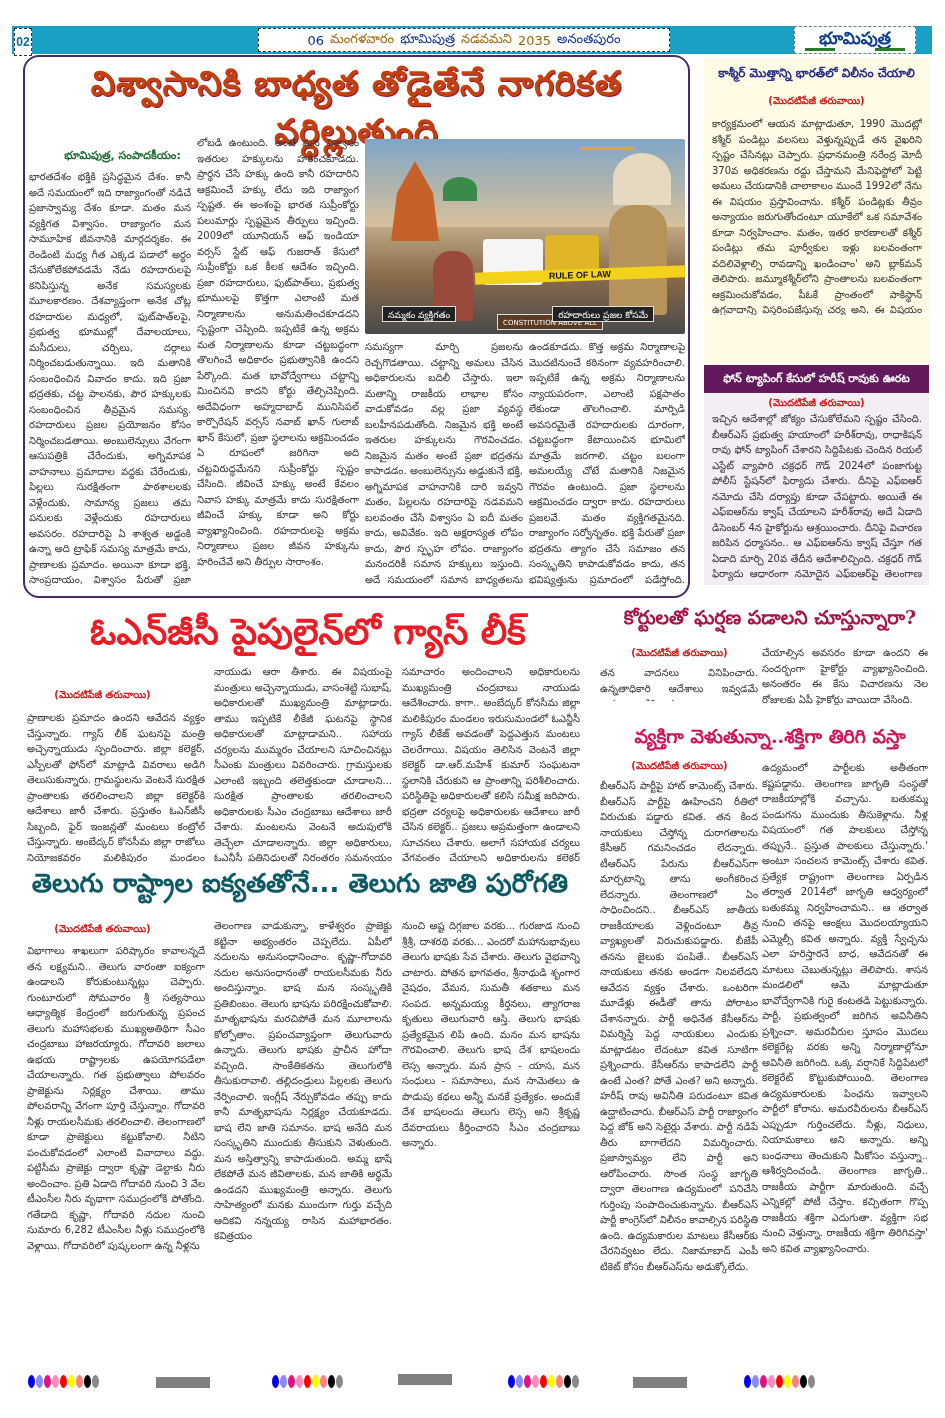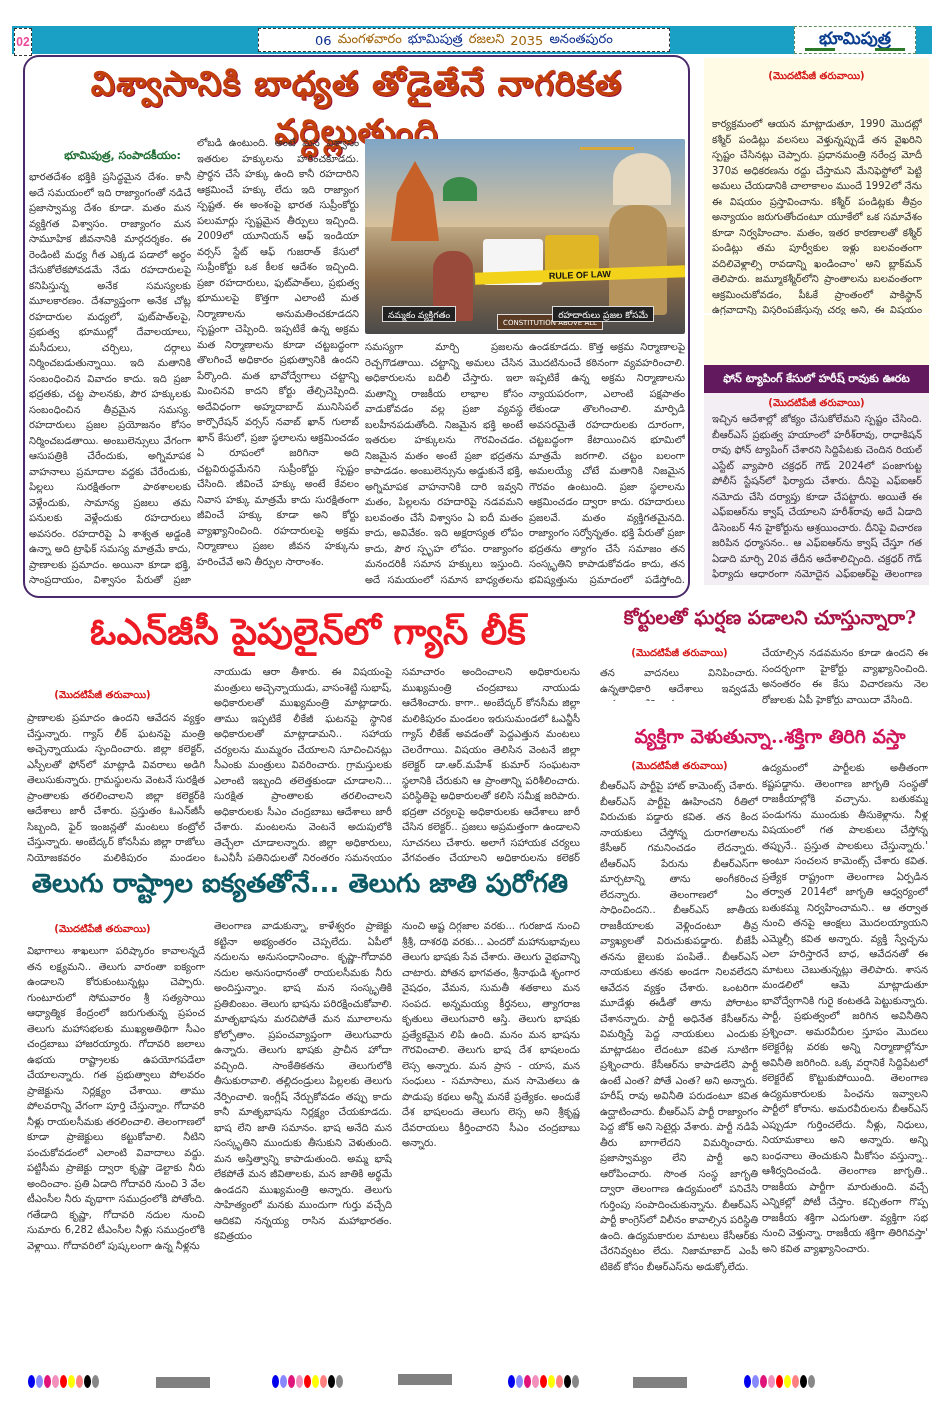--- a/index.html
+++ b/index.html
@@ -1,21 +1,21 @@
 <!DOCTYPE html>
 <html><head>
 <meta charset="utf-8">
 <style>
   * { box-sizing: border-box; margin: 0; padding: 0; }
   html, body { width: 945px; height: 1418px; background: #ffffff; overflow: hidden; }
   body { font-family: "DejaVu Sans", sans-serif; color: #222; position: relative; }
 
   
   .topbar { position: absolute; top: 26px; left: 12px; width: 920px; height: 28px; background: #1aa0c4; }
-  .pageno { position: absolute; top: 28px; left: 14px; width: 18px; height: 28px; background: #fff; border: 1px dashed #333; color: #ec4899; font: bold 12px "Liberation Sans", sans-serif; display: flex; align-items: center; justify-content: center; }
+  .pageno { position: absolute; top: 28px; left: 14px; width: 18px; height: 28px; background: #fff; border: 1px dashed #333; color: #0369a1; font: bold 12px "Liberation Sans", sans-serif; display: flex; align-items: center; justify-content: center; }
   .dateline { position: absolute; top: 28px; left: 258px; width: 412px; height: 24px; background: #fff; border: 1px dashed #333; display: flex; align-items: center; justify-content: center; gap: 6px; font: 13px "DejaVu Sans", sans-serif; }
   .dateline .blue { color: #0b2f8f; }
   .dateline .red { color: #a16207; }
   .logo { position: absolute; top: 26px; left: 794px; width: 122px; height: 28px; background: #fff; border: 1px dashed #5a8b5a; display: flex; flex-direction: column; align-items: center; justify-content: center; }
   .logo .txt { color: #0a3d8f; font: bold 17px "DejaVu Sans", sans-serif; letter-spacing: 0px; line-height: 18px; }
   .logo .sub { width: 100px; height: 3px; background: linear-gradient(90deg,#2a7a2a 0 30%,transparent 30% 70%,#2a7a2a 70%); margin-top: 1px; }
 
   
   .lead { position: absolute; top: 55px; left: 23px; width: 667px; height: 543px; border: 2px solid #4a2a6a; border-radius: 16px; }
   .lead-title { position: absolute; top: 6px; left: 0; width: 100%; text-align: center; color: #c2410c; font: bold 34px "DejaVu Serif", serif; letter-spacing: 1px; text-shadow: 1px 1px 0 #9b0f3c; }
@@ -64,21 +64,21 @@
 </style>
 </head>
 <body>
 
 <div class="topbar"></div>
 <div class="pageno">02</div>
 <div class="dateline">
   <span class="blue">06</span>
   <span class="red">మంగళవారం</span>
   <span class="blue">భూమిపుత్ర</span>
-  <span class="red">రజలని</span>
+  <span class="red">నడవమని</span>
   <span class="red">2035</span>
   <span class="blue">అనంతపురం</span>
 </div>
 <div class="logo">
   <span class="txt">భూమిపుత్ర</span>
   <span class="sub"></span>
 </div>
 
 <div class="lead">
   <div class="lead-title">విశ్వాసానికి బాధ్యత తోడైతేనే నాగరికత వర్ధిల్లుతుంది</div>
@@ -98,40 +98,41 @@
     <div class="tape">RULE OF LAW</div>
     <div class="cap c1">నమ్మకం వ్యక్తిగతం</div>
     <div class="cap c2">CONSTITUTION ABOVE ALL</div>
     <div class="cap c3">రహదారులు ప్రజల కోసమే</div>
   </div>
   <div class="col" style="top:282px;left:340px;width:158px;height:250px;">సమస్యగా మార్చి ప్రజలను రెచ్చగొడతాయి. చట్టాన్ని అమలు చేసిన అధికారులను బదిలీ చేస్తారు. ఇలా మతాన్ని రాజకీయ లాభాల కోసం వాడుకోవడం వల్ల ప్రజా వ్యవస్థ బలహీనపడుతోంది. నిజమైన భక్తి అంటే ఇతరుల హక్కులను గౌరవించడం. నిజమైన మతం అంటే ప్రజా భద్రతను కాపాడడం. అంబులెన్సును అడ్డుకునే భక్తి, అగ్నిమాపక వాహనానికి దారి ఇవ్వని మతం, పిల్లలను రహదారిపై నడవమని బలవంతం చేసే విశ్వాసం ఏ ఐదీ మతం కాదు, అవివేకం. ఇది అక్షరాస్యత లోపం కాదు, పౌర స్పృహ లోపం. రాజ్యాంగం మనందరికీ సమాన హక్కులు ఇస్తుంది. అదే సమయంలో సమాన బాధ్యతలను కూడా విధిస్తుంది. ఆర్టికల్ 14 ప్రకారం చట్టం ముందు అందరూ సమానమే. ఆలయమైనా, మసీదైనా, చర్చియైనా, దర్గ అయినా చట్టం ఒకటే. ఒక మతానికి మినహాయింపు, ఇంకొక మతానికి కఠినత</div>
   <div class="col" style="top:282px;left:504px;width:156px;height:250px;">ఉండకూడదు. కొత్త అక్రమ నిర్మాణాలపై మొదటినుంచే కఠినంగా వ్యవహరించాలి. ఇప్పటికే ఉన్న అక్రమ నిర్మాణాలను న్యాయపరంగా, ఎలాంటి పక్షపాతం లేకుండా తొలగించాలి. మార్పిడి అవసరమైతే రహదారులకు దూరంగా, చట్టబద్ధంగా కేటాయించిన భూమిలో మాత్రమే జరగాలి. చట్టం బలంగా అమలయ్యే చోటే మతానికి నిజమైన గౌరవం ఉంటుంది. ప్రజా స్థలాలను ఆక్రమించడం ద్వారా కాదు. రహదారులు ప్రజలవే. మతం వ్యక్తిగతమైనది. రాజ్యాంగం సర్వోన్నతం. భక్తి పేరుతో ప్రజా భద్రతను త్యాగం చేసే సమాజం తన సంస్కృతిని కాపాడుకోవడం కాదు, తన భవిష్యత్తును ప్రమాదంలో పడేస్తోంది. విశ్వాసానికి బాధ్యతను జత చేసినప్పుడే నిజమైన నాగరికత ఏర్పడుతుంది. భక్తి మన హృదయాల్లో ఉండాలి, చట్టబద్ధమైన స్థలాల్లో ఉండాలి. రహదారులు మాత్రం ప్రజలకే చెందాలి.</div>
 </div>
 
 <div class="rc-box1">
+  <div class="rc-title">కాశ్మీర్ మొత్తాన్ని భారత్‌లో విలీనం చేయాలి</div>
   <div class="contd">(మొదటిపేజీ తరువాయి)</div>
   <div class="col" style="top:58px;left:8px;width:210px;height:250px;">కార్యక్రమంలో ఆయన మాట్లాడుతూ, 1990 మొదట్లో కశ్మీర్ పండిట్లు వలసలు వెళ్తున్నప్పుడే తన వైఖరిని స్పష్టం చేసినట్లు చెప్పారు. ప్రధానమంత్రి నరేంద్ర మోదీ 370వ అధికరణను రద్దు చేస్తామని మేనిఫెస్టోలో పెట్టి అమలు చేయడానికి చాలాకాలం ముందే 1992లో నేను ఈ విషయం ప్రస్తావించాను. కశ్మీర్ పండిట్లకు తీవ్రం అన్యాయం జరుగుతోందంటూ యూకేలో ఒక సమావేశం కూడా నిర్వహించాం. మతం, ఇతర కారణాలతో కశ్మీర్ పండిట్లు తమ పూర్వీకుల ఇళ్లు బలవంతంగా వదిలివెళ్లాల్సి రావడాన్ని ఖండించాం' అని బ్లాక్‌మన్ తెలిపారు. జమ్మూకశ్మీర్‌లోని ప్రాంతాలను బలవంతంగా ఆక్రమించుకోవడం, పీఓకే ప్రాంతంలో పాకిస్థాన్ ఉగ్రవాదాన్ని విస్తరింపజేస్తున్న చర్య అని, ఈ విషయం తాను ఎప్పుడో చెబుతూ వచ్చానని అన్నారు. పహల్గాం ఉగ్రదాడిని కూడా బ్లాక్‌మన్ ఖండించారు. ఈ దాడిలో 26 మంది ప్రాణాలు కోల్పోవడంపై విచారం వ్యక్తం చేశారు. కొన్నేళ్లుగా జమ్మూకశ్మీర్‌లో పరిస్థితులు మెరుగవడంతో అక్కడ శాంతి నెలకొందని తాము భావించినప్పటికీ పహల్గాం దాడితో ఉగ్రసమస్య మళ్లీ వెలుగులోకి వచ్చిందన్నారు.</div>
 </div>
 <div class="rc-box2"></div>
 <div class="rc-banner">ఫోన్ ట్యాపింగ్ కేసులో హరీష్ రావుకు ఊరట</div>
 <div class="rc-box3">
   <div class="contd">(మొదటిపేజీ తరువాయి)</div>
   <div class="col" style="top:18px;left:8px;width:210px;height:172px;">ఇచ్చిన ఆదేశాల్లో జోక్యం చేసుకోలేమని స్పష్టం చేసింది. బీఆర్ఎస్ ప్రభుత్వ హయాంలో హరీశ్‌రావు, రాధాకిషన్ రావు ఫోన్ ట్యాపింగ్ చేశారని సిద్దిపేటకు చెందిన రియల్ ఎస్టేట్ వ్యాపారి చక్రధర్ గౌడ్ 2024లో పంజాగుట్ట పోలీస్ స్టేషన్‌లో ఫిర్యాదు చేశారు. దీనిపై ఎఫ్ఐఆర్ నమోదు చేసి దర్యాప్తు కూడా చేపట్టారు. అయితే ఈ ఎఫ్ఐఆర్‌ను క్వాష్ చేయాలని హరీశ్‌రావు అదే ఏడాది డిసెంబర్ 4న హైకోర్టును ఆశ్రయించారు. దీనిపై విచారణ జరిపిన ధర్మాసనం.. ఆ ఎఫ్ఐఆర్‌ను క్వాష్ చేస్తూ గత ఏడాది మార్చి 20వ తేదీన ఆదేశాలిచ్చింది. చక్రధర్ గౌడ్ ఫిర్యాదు ఆధారంగా నమోదైన ఎఫ్ఐఆర్‌పై తెలంగాణ రాష్ట్ర ప్రభుత్వం మళ్లీ జూన్ 18న సుప్రీంకోర్టును ఆశ్రయించింది. దీనిపై విచారణ జరిపిన సర్వోన్నత న్యాయస్థానం.. ఆ పిటిషన్లను కొట్టేసింది.</div>
 </div>
 
 <div class="h2 ongc-title">ఓఎన్‌జీసీ పైపులైన్‌లో గ్యాస్ లీక్</div>
 <div class="contd-abs" style="top:689px;left:25px;width:155px;">(మొదటిపేజీ తరువాయి)</div>
 <div class="col" style="top:710px;left:27px;width:178px;height:152px;">ప్రాణాలకు ప్రమాదం ఉందని ఆవేదన వ్యక్తం చేస్తున్నారు. గ్యాస్ లీక్ ఘటనపై మంత్రి అచ్చెన్నాయుడు స్పందించారు. జిల్లా కలెక్టర్, ఎస్పీలతో ఫోన్‌లో మాట్లాడి వివరాలు అడిగి తెలుసుకున్నారు. గ్రామస్థులను వెంటనే సురక్షిత ప్రాంతాలకు తరలించాలని జిల్లా కలెక్టర్‌కి ఆదేశాలు జారీ చేశారు. ప్రస్తుతం ఓఎన్‌జీసీ సిబ్బంది, ఫైర్ ఇంజన్లతో మంటలు కంట్రోల్ చేస్తున్నారు. అంబేద్కర్ కోనసీమ జిల్లా రాజోలు నియోజకవర్గం మలికిపురం మండలం ఇరుసుమండలో ఓఎన్జీసీ డ్రిల్ సైట్ నుంచి గ్యాస్ లీకేజీపై ముఖ్యమంత్రి చంద్రబాబు</div>
 <div class="col" style="top:664px;left:214px;width:178px;height:198px;">నాయుడు ఆరా తీశారు. ఈ విషయంపై మంత్రులు అచ్చెన్నాయుడు, వాసంశెట్టి సుభాష్, అధికారులతో ముఖ్యమంత్రి మాట్లాడారు. తాము ఇప్పటికే లీకేజీ ఘటనపై స్థానిక అధికారులతో మాట్లాడామని.. సహాయ చర్యలను ముమ్మరం చేయాలని సూచించినట్లు సీఎంకు మంత్రులు వివరించారు. గ్రామస్తులకు ఎలాంటి ఇబ్బంది తలెత్తకుండా చూడాలని... సురక్షిత ప్రాంతాలకు తరలించాలని అధికారులకు సీఎం చంద్రబాబు ఆదేశాలు జారీ చేశారు. మంటలను వెంటనే అదుపులోకి తెచ్చేలా చూడాలన్నారు. జిల్లా అధికారులు, ఓఎన్జీసీ ప్రతినిధులతో నిరంతరం సమన్వయం చేసుకోవాలని మంత్రులకు, అధికారులకు సీఎం సూచించారు. పరిస్థితిపై తనకు ఎప్పటికప్పుడు</div>
 <div class="col" style="top:664px;left:402px;width:178px;height:198px;">సమాచారం అందించాలని అధికారులను ముఖ్యమంత్రి చంద్రబాబు నాయుడు ఆదేశించారు. కాగా.. అంబేద్కర్ కోనసీమ జిల్లా మలికిపురం మండలం ఇరుసుమండలో ఓఎన్జీసీ గ్యాస్ లీకేజ్ అవడంతో పెద్దఎత్తున మంటలు చెలరేగాయి. విషయం తెలిసిన వెంటనే జిల్లా కలెక్టర్ డా.ఆర్.మహేశ్ కుమార్ సంఘటనా స్థలానికి చేరుకుని ఆ ప్రాంతాన్ని పరిశీలించారు. పరిస్థితిపై అధికారులతో కలిసి సమీక్ష జరిపారు. భద్రతా చర్యలపై అధికారులకు ఆదేశాలు జారీ చేసిన కలెక్టర్.. ప్రజలు అప్రమత్తంగా ఉండాలని సూచనలు చేశారు. అలాగే సహాయక చర్యలు వేగవంతం చేయాలని అధికారులను కలెక్టర్ మహేశ్ కుమార్ ఆదేశించారు.</div>
 
 <div class="h2 court-title">కోర్టులతో ఘర్షణ పడాలని చూస్తున్నారా?</div>
 <div class="contd-abs" style="top:647px;left:612px;width:135px;">(మొదటిపేజీ తరువాయి)</div>
 <div class="col" style="top:665px;left:600px;width:158px;height:36px;">తన వాదనలు వినిపించారు. ఉన్నతాధికారి ఆదేశాలు ఇవ్వడమే కాదు... వాటిని అమలు</div>
-<div class="col" style="top:645px;left:762px;width:166px;height:60px;">చేయాల్సిన నడవమనం కూడా ఉందని ఈ సందర్భంగా హైకోర్టు వ్యాఖ్యానించింది. అనంతరం ఈ కేసు విచారణను నెల రోజులకు ఏపీ హైకోర్టు వాయిదా వేసింది.</div>
+<div class="col" style="top:645px;left:762px;width:166px;height:60px;">చేయాల్సిన అవసరం కూడా ఉందని ఈ సందర్భంగా హైకోర్టు వ్యాఖ్యానించింది. అనంతరం ఈ కేసు విచారణను నెల రోజులకు ఏపీ హైకోర్టు వాయిదా వేసింది.</div>
 
 <div class="h2 vyakti-title">వ్యక్తిగా వెళుతున్నా..శక్తిగా తిరిగి వస్తా</div>
 <div class="contd-abs" style="top:760px;left:612px;width:135px;">(మొదటిపేజీ తరువాయి)</div>
 <div class="col" style="top:778px;left:600px;width:158px;height:590px;">బీఆర్ఎస్ పార్టీపై హాట్ కామెంట్స్ చేశారు. బీఆర్ఎస్ పార్టీపై ఊహించని రీతిలో విరుచుకు పడ్డారు కవిత. తన కింద నాయకులు చేస్తోన్న దురాగతాలను కేసీఆర్ గమనించడం లేదన్నారు. టీఆర్ఎస్ పేరును బీఆర్ఎస్‌గా మార్చటాన్ని తాను అంగీకరించ లేదన్నారు. తెలంగాణలో ఏం సాధించిందని.. బీఆర్ఎస్ జాతీయ రాజకీయాలకు వెళ్లిందంటూ తీవ్ర వ్యాఖ్యలతో విరుచుకుపడ్డారు. బీజేపీ తనను జైలుకు పంపితే.. బీఆర్ఎస్ నాయకులు తనకు అండగా నిలవలేదని ఆవేదన వ్యక్తం చేశారు. ఒంటరిగా మూడేళ్లు ఈడీతో తాను పోరాటం చేశానన్నారు. పార్టీ అధినేత కేసీఆర్‌ను విమర్శిస్తే పెద్ద నాయకులు ఎందుకు మాట్లాడటం లేదంటూ కవిత సూటిగా ప్రశ్నించారు. కేసీఆర్‌ను కాపాడలేని పార్టీ ఉంటే ఎంత? పోతే ఎంత? అని అన్నారు. హరీష్ రావు అవినీతి పరుడంటూ కవిత ఉద్ఘాటించారు. బీఆర్ఎస్ పార్టీ రాజ్యాంగం పెద్ద జోక్ అని సెటైర్లు వేశారు. పార్టీ నడిపే తీరు బాగాలేదని విమర్శించారు. ప్రజాస్వామ్యం లేని పార్టీ అని ఆరోపించారు. సొంత సంస్థ జాగృతి ద్వారా తెలంగాణ ఉద్యమంలో పనిచేసి గుర్తింపు సంపాదించుకున్నాను. బీఆర్ఎస్ పార్టీ కాంగ్రెస్‌లో విలీనం కావాల్సిన పరిస్థితి ఉంది. ఉద్యమకారుల మాటలు కేసీఆర్‌కు చేరనివ్వటం లేదు. నిజామాబాద్ ఎంపీ టికెట్ కోసం బీఆర్ఎస్‌ను అడుక్కోలేదు.</div>
 <div class="col" style="top:760px;left:762px;width:166px;height:608px;">ఉద్యమంలో పార్టీలకు అతీతంగా కష్టపడ్డాను. తెలంగాణ జాగృతి సంస్థతో రాజకీయాల్లోకి వచ్చాను. బతుకమ్మ పండుగను ముందుకు తీసుకెళ్లాను. నీళ్ల విషయంలో గత పాలకులు చేస్తోన్న తప్పునే.. ప్రస్తుత పాలకులు చేస్తున్నారు.' అంటూ సంచలన కామెంట్స్ చేశారు కవిత. ప్రత్యేక రాష్ట్రంగా తెలంగాణ ఏర్పడిన తర్వాత 2014లో జాగృతి ఆధ్వర్యంలో బతుకమ్మ నిర్వహించామని.. ఆ తర్వాత నుంచి తనపై ఆంక్షలు మొదలయ్యాయని ఎమ్మెల్సీ కవిత అన్నారు. వ్యక్తి స్వేచ్ఛను ఎలా హరిస్తారనే బాధ, ఆవేదనతో ఈ మాటలు చెబుతున్నట్లు తెలిపారు. శాసన మండలిలో ఆమె మాట్లాడుతూ భావోద్వేగానికి గురై కంటతడి పెట్టుకున్నారు. పార్టీ, ప్రభుత్వంలో జరిగిన అవినీతిని ప్రశ్నించా. అమరవీరుల స్తూపం మొదలు కలెక్టరేట్ల వరకు అన్ని నిర్మాణాల్లోనూ అవినీతి జరిగింది. ఒక్క వర్షానికే సిద్దిపేటలో కలెక్టరేట్ కొట్టుకుపోయింది. తెలంగాణ ఉద్యమకారులకు పింఛను ఇవ్వాలని పార్టీలో కోరాను. అమరవీరులను బీఆర్ఎస్ ఎప్పుడూ గుర్తించలేదు. నీళ్లు, నిధులు, నియామకాలు అని అన్నారు. అన్ని బంధనాలు తెంచుకుని మీకోసం వస్తున్నా.. ఆశీర్వదించండి. తెలంగాణ జాగృతి.. రాజకీయ పార్టీగా మారుతుంది. వచ్చే ఎన్నికల్లో పోటీ చేస్తాం. కచ్చితంగా గొప్ప రాజకీయ శక్తిగా ఎదుగుతా. వ్యక్తిగా సభ నుంచి వెళ్తున్నా. రాజకీయ శక్తిగా తిరిగివస్తా' అని కవిత వ్యాఖ్యానించారు.</div>
 
 <div class="h2 telugu-title">తెలుగు రాష్ట్రాల ఐక్యతతోనే... తెలుగు జాతి పురోగతి</div>
 <div class="contd-abs" style="top:923px;left:25px;width:155px;">(మొదటిపేజీ తరువాయి)</div>
 <div class="col" style="top:943px;left:27px;width:178px;height:422px;">విభాగాలు శాఖలుగా పరిష్కారం కావాలన్నదే తన లక్ష్యమని.. తెలుగు వారంతా ఐక్యంగా ఉండాలని కోరుకుంటున్నట్లు చెప్పారు. గుంటూరులో సోమవారం శ్రీ సత్యసాయి ఆధ్యాత్మిక కేంద్రంలో జరుగుతున్న ప్రపంచ తెలుగు మహాసభలకు ముఖ్యఅతిథిగా సీఎం చంద్రబాబు హాజరయ్యారు. గోదావరి జలాలు ఉభయ రాష్ట్రాలకు ఉపయోగపడేలా చేయాలన్నారు. గత ప్రభుత్వాలు పోలవరం ప్రాజెక్టును నిర్లక్ష్యం చేశాయి. తాము పోలవరాన్ని వేగంగా పూర్తి చేస్తున్నాం. గోదావరి నీళ్లు రాయలసీమకు తరలించాలి. తెలంగాణలో కూడా ప్రాజెక్టులు కట్టుకోవాలి. నీటిని పంచుకోవడంలో ఎలాంటి వివాదాలు వద్దు. పట్టిసీమ ప్రాజెక్టు ద్వారా కృష్ణా డెల్టాకు నీరు అందించాం. ప్రతి ఏడాది గోదావరి నుంచి 3 వేల టీఎంసీల నీరు వృథాగా సముద్రంలోకి పోతోంది. గతేడాది కృష్ణా, గోదావరి నదుల నుంచి సుమారు 6,282 టీఎంసీల నీళ్లు సముద్రంలోకి వెళ్లాయి. గోదావరిలో పుష్కలంగా ఉన్న నీళ్లను</div>
 <div class="col" style="top:918px;left:214px;width:178px;height:447px;">తెలంగాణ వాడుకున్నా, కాళేశ్వరం ప్రాజెక్టు కట్టినా అభ్యంతరం చెప్పలేదు. ఏపీలో నదులను అనుసంధానించాం. కృష్ణా-గోదావరి నదుల అనుసంధానంతో రాయలసీమకు నీరు అందిస్తున్నాం. భాష మన సంస్కృతికి ప్రతిబింబం. తెలుగు భాషను పరిరక్షించుకోవాలి. మాతృభాషను మరచిపోతే మన మూలాలను కోల్పోతాం. ప్రపంచవ్యాప్తంగా తెలుగువారు ఉన్నారు. తెలుగు భాషకు ప్రాచీన హోదా వచ్చింది. సాంకేతికతను తెలుగులోకి తీసుకురావాలి. తల్లిదండ్రులు పిల్లలకు తెలుగు నేర్పించాలి. ఇంగ్లీష్ నేర్చుకోవడం తప్పు కాదు కానీ మాతృభాషను నిర్లక్ష్యం చేయకూడదు. భాష లేని జాతి సమానం. భాష అనేది మన సంస్కృతిని ముందుకు తీసుకుని వెళుతుంది. మన అస్తిత్వాన్ని కాపాడుతుంది. అమ్మ భాషే లేకపోతే మన జీవితాలకు, మన జాతికి అర్థమే ఉండదని ముఖ్యమంత్రి అన్నారు. తెలుగు సాహిత్యంలో మనకు ముందుగా గుర్తు వచ్చేది ఆదికవి నన్నయ్య రాసిన మహాభారతం. కవిత్రయం</div>

